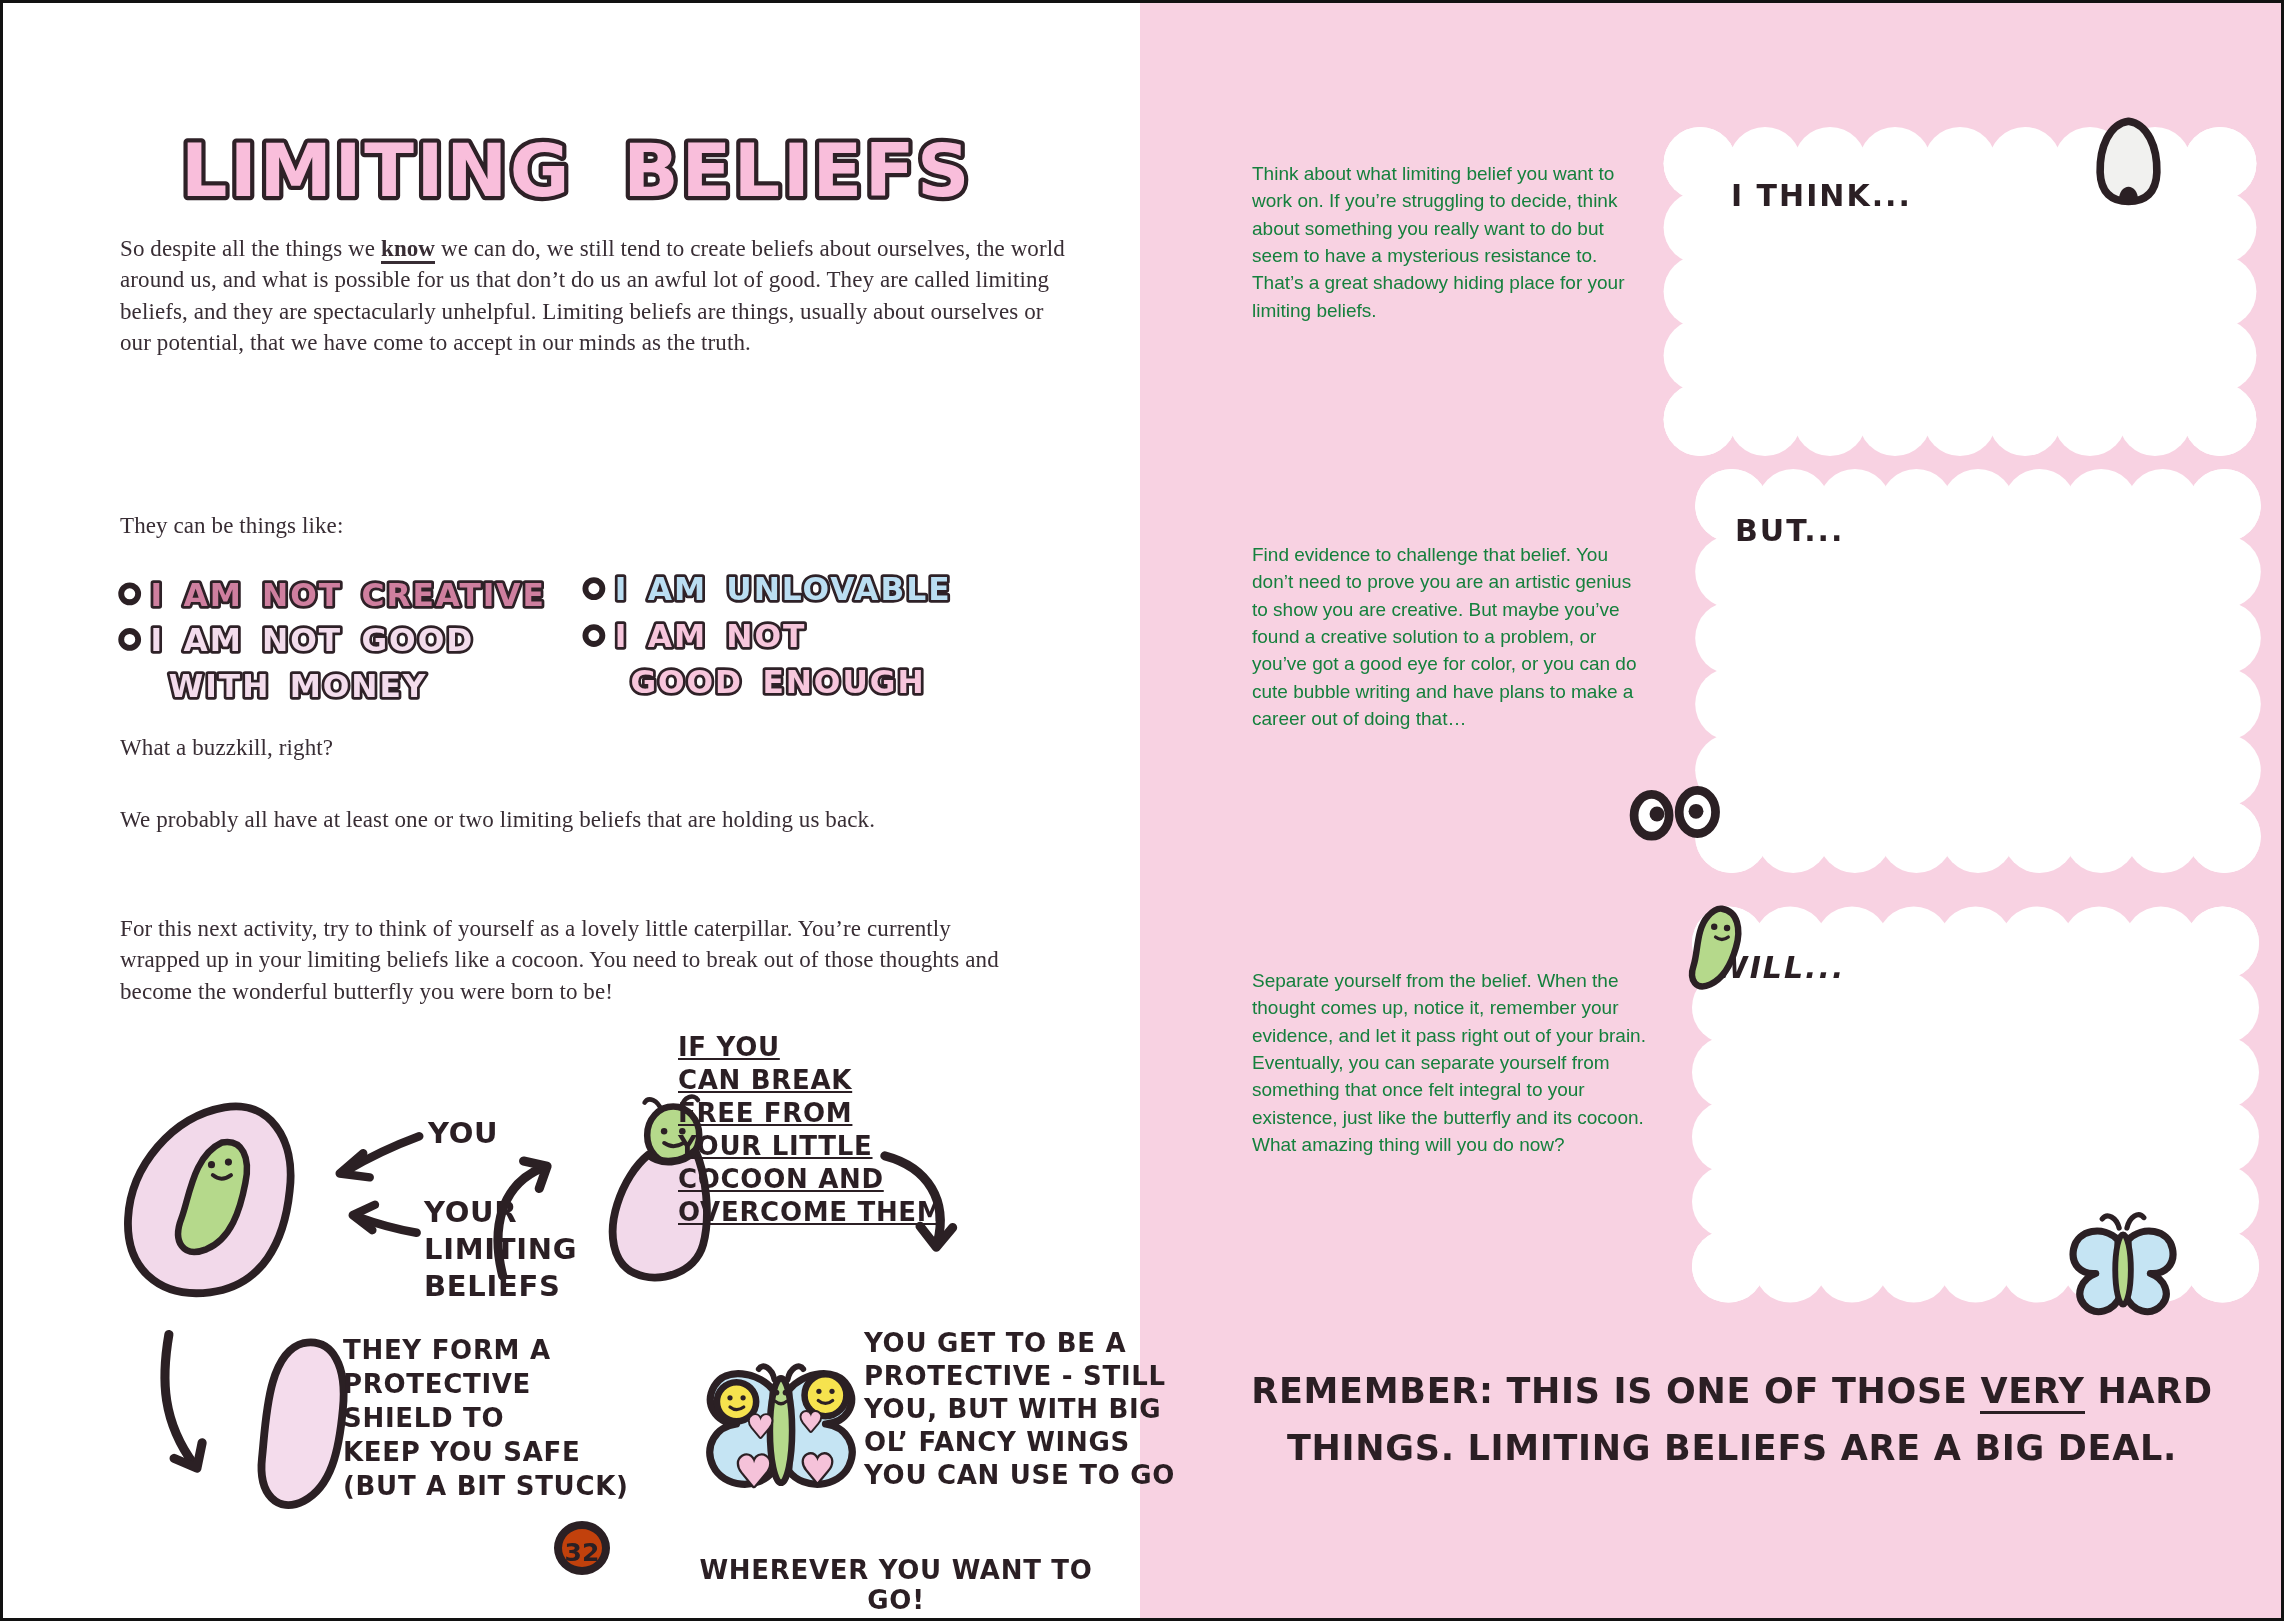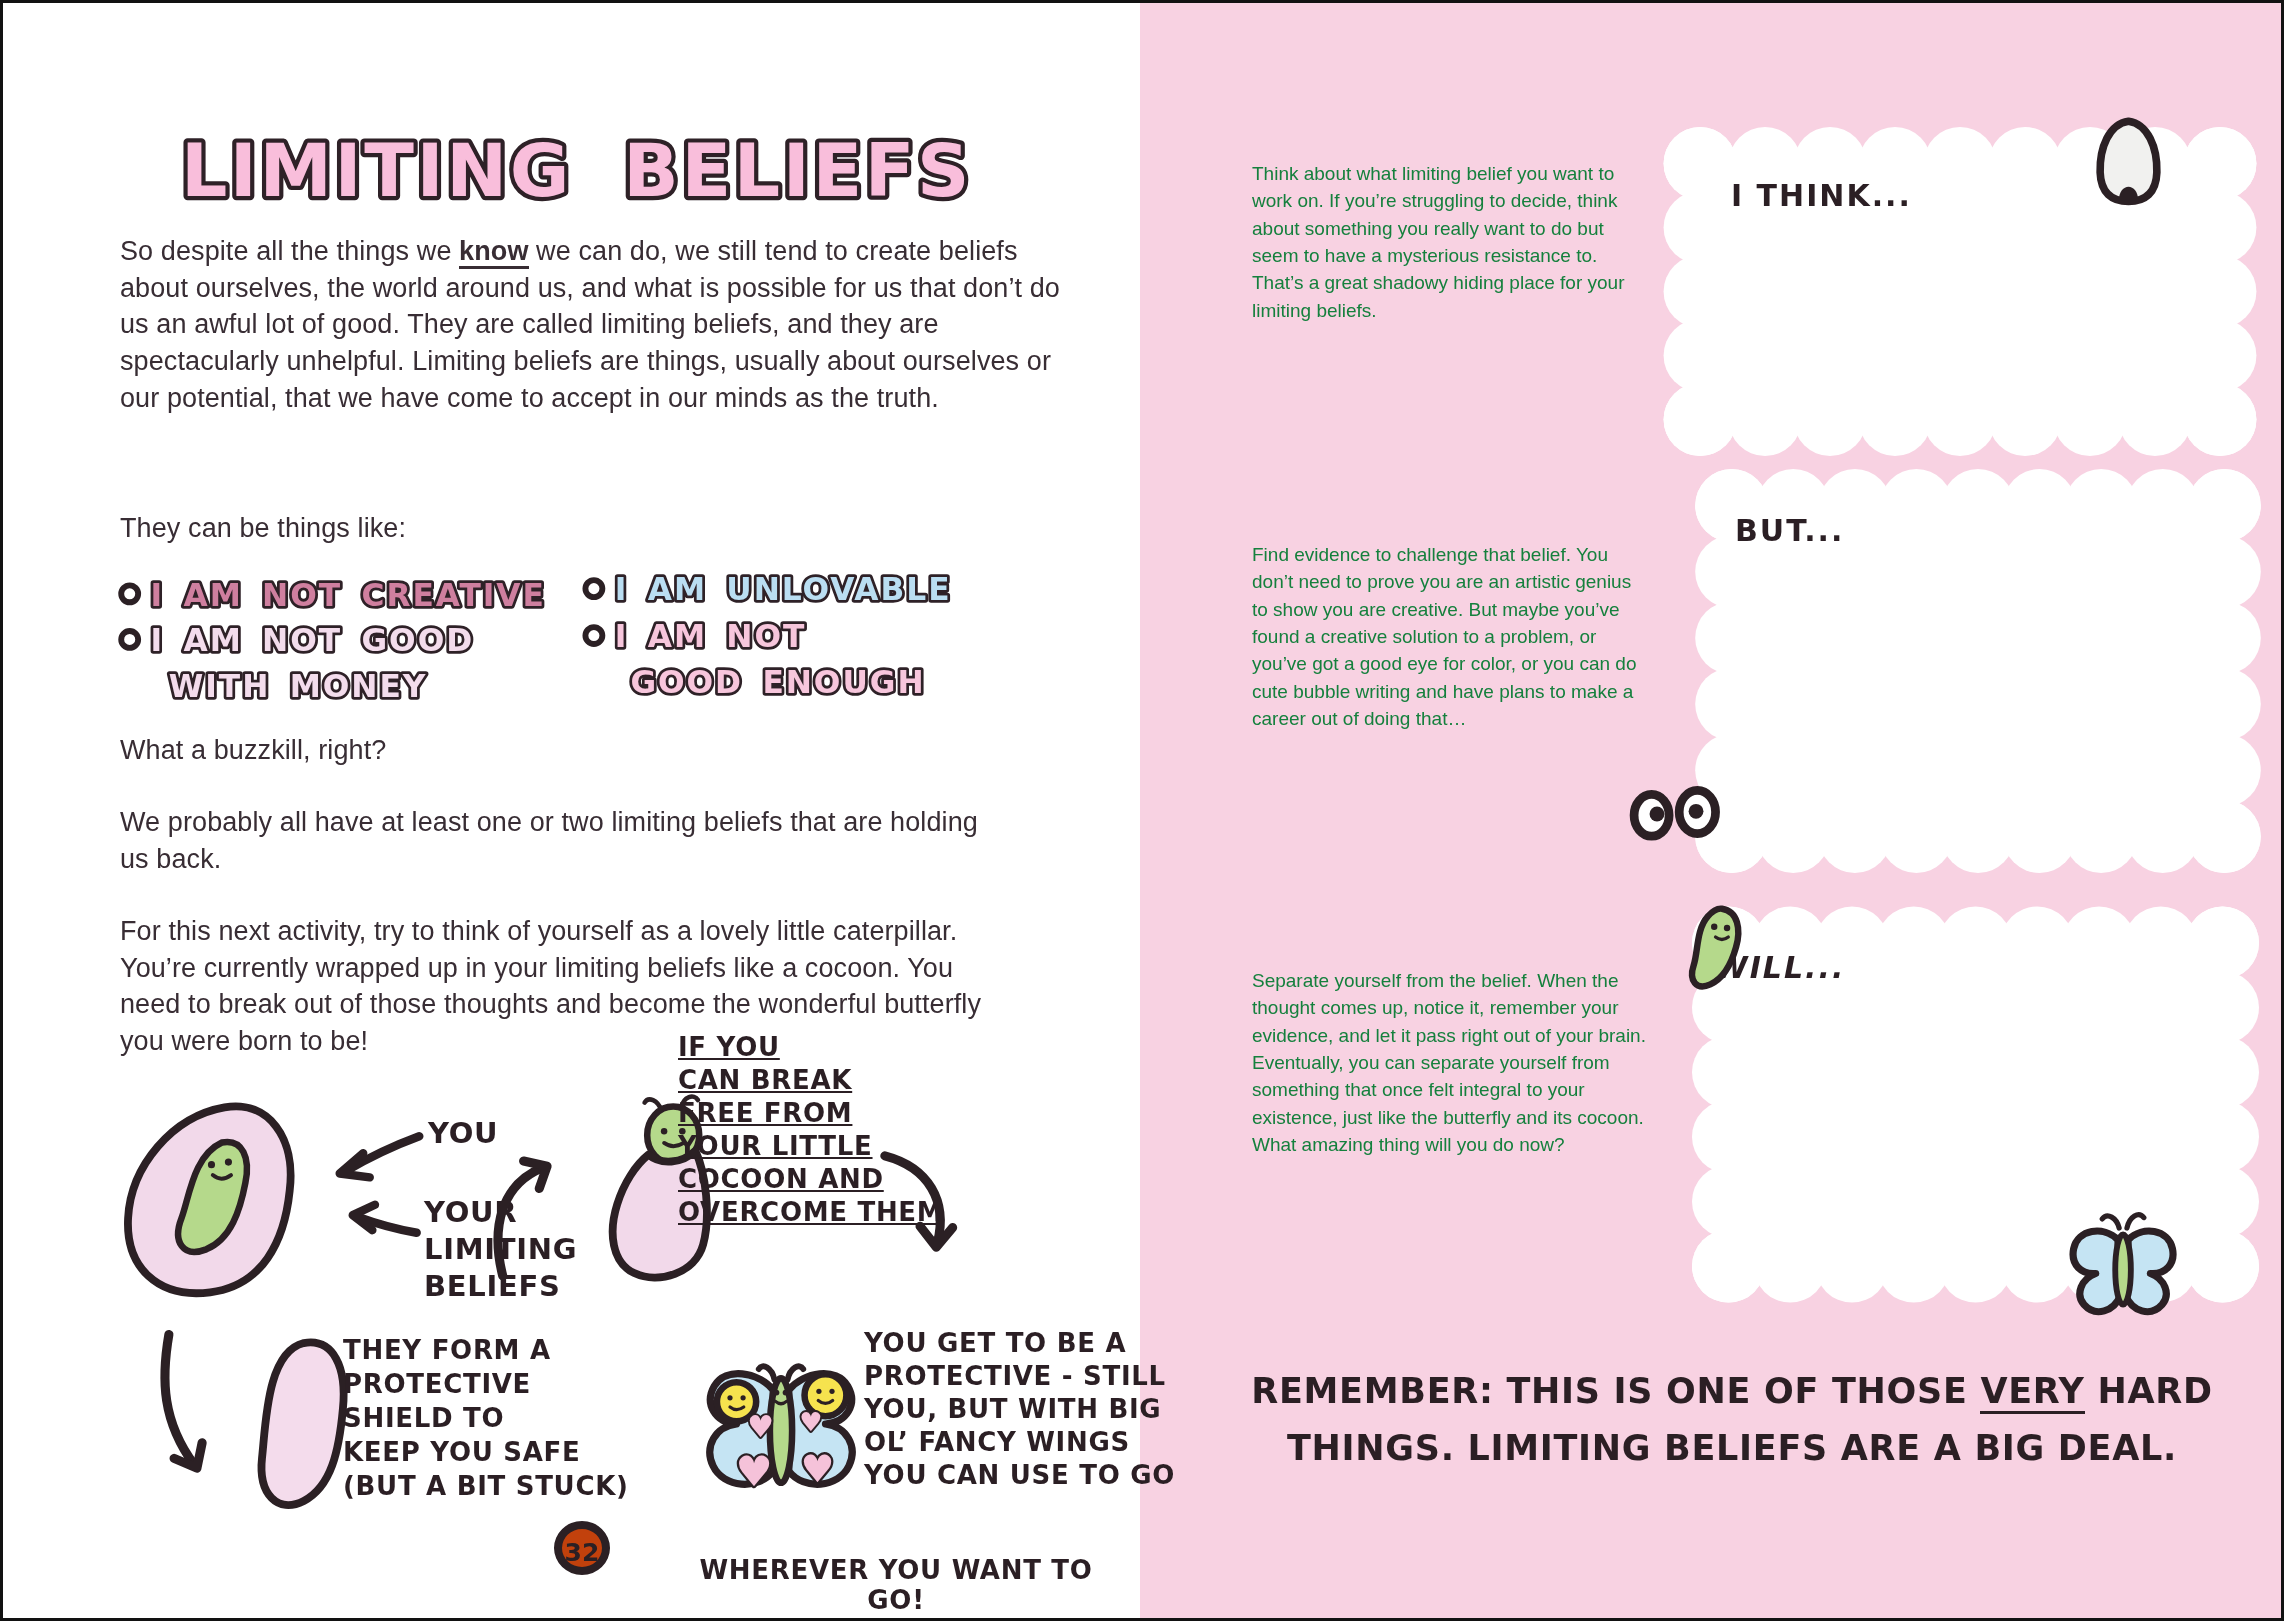--- a/index.html
+++ b/index.html
@@ -1,21 +1,21 @@
 <!DOCTYPE html>
 <html style="font-size:10.4px"><head>
 <meta charset="utf-8">
 <style>
   html,body{margin:0;padding:0;background:#444;}
   #page{position:relative;width:2284px;height:1621px;background:#ffffff;
         border:3.9px solid #121212;box-sizing:border-box;overflow:hidden;
         font-family:"Liberation Sans",sans-serif;color:#352a31;}
   .abs{position:absolute;}
   
-  .body-text{font-size:27px;line-height:1.36;color:#382d34;letter-spacing:0.1px;}
+  .body-text{font-size:23px;line-height:1.36;color:#382d34;letter-spacing:0.1px;font-family:Liberation Serif, serif;}
   .rp-text{font-size:19px;line-height:1.44;color:#15803d;}
   .marker{font-family:"DejaVu Sans",sans-serif;font-weight:bold;color:#2b1f24;
           white-space:pre-line;letter-spacing:0.7px;}
   .emph-know{font-weight:bold;border-bottom:3.3px solid #382d34;}
   .emph-very{border-bottom:3.9px solid #2b1f24;}
   svg text{font-family:"DejaVu Sans",sans-serif;font-weight:bold;}
   .bubble{paint-order:stroke;stroke:#2e2127;stroke-linejoin:round;}
   .title-text{font-size:112px;letter-spacing:4px;word-spacing:36px;stroke-width:13px;}
   .belief-text{font-size:48px;letter-spacing:3px;word-spacing:10px;stroke-width:8.5px;}
   .cloud-label{font-family:"DejaVu Sans",sans-serif;font-weight:bold;font-size:30px;

